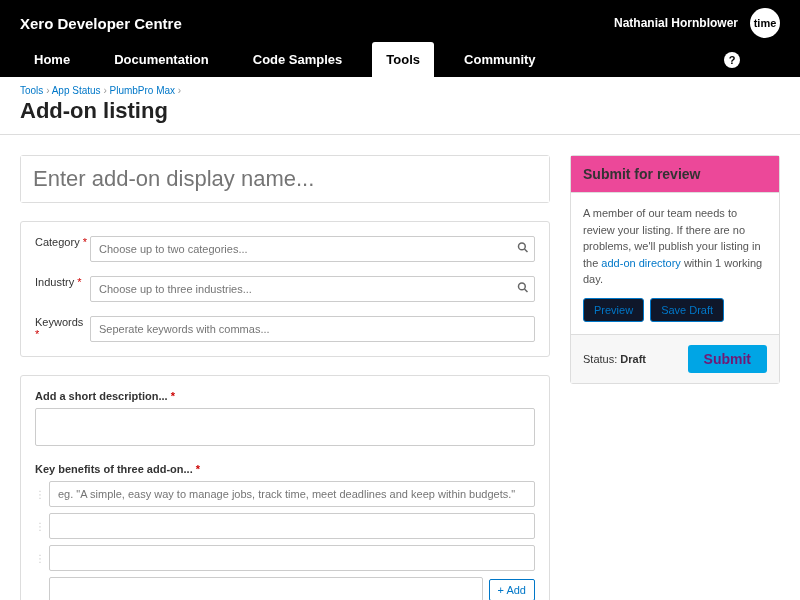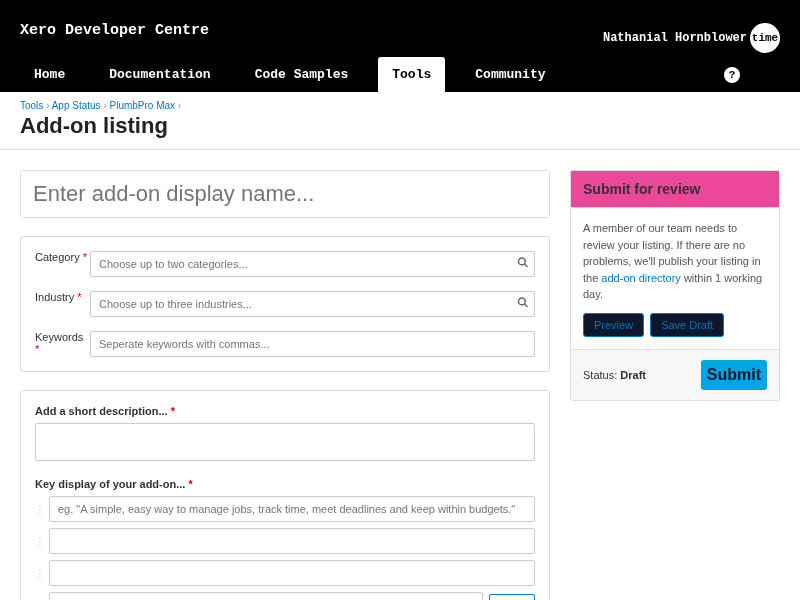--- a/index.html
+++ b/index.html
@@ -1,21 +1,21 @@
 <!DOCTYPE html>
 <html><head>
 <meta charset="utf-8">
 <style>
 * { margin: 0; padding: 0; box-sizing: border-box; }
 body { font-family: Arial, Helvetica, sans-serif; font-size: 12px; color: #333; background: #fff; }
 .header { background: #000; color: #fff; }
-.header-inner { max-width: 800px; margin: 0 auto; padding: 0 20px; font-family: Liberation Mono, monospace; }
+.header-inner { max-width: 800px; margin: 0 auto; padding: 0 20px; }
 .header-top { display: flex; justify-content: space-between; align-items: center; padding: 8px 0 0 0; }
 .site-title { font-size: 15px; font-weight: bold; }
-.header-right { display: flex; align-items: center; gap: 3px; margin-top: 15px; }
+.header-right { display: flex; align-items: center; gap: 12px; }
 .username { font-size: 12px; font-weight: bold; }
 .logo-circle { width: 30px; height: 30px; background: #fff; border-radius: 50%; display: flex; align-items: center; justify-content: center; color: #000; font-size: 11px; font-weight: bold; }
 .nav-row { display: flex; align-items: center; justify-content: space-between; padding-top: 4px; }
 .nav { display: flex; gap: 16px; }
 .nav-item { padding: 10px 14px; font-size: 13px; font-weight: bold; color: #fff; cursor: pointer; }
 .nav-item.active { background: #fff; color: #000; border-radius: 3px 3px 0 0; }
 .help-icon { width: 16px; height: 16px; background: #fff; color: #000; border-radius: 50%; display: flex; align-items: center; justify-content: center; font-size: 11px; font-weight: bold; margin-right: 40px; }
 .sub-header { border-bottom: 1px solid #ddd; }
 .sub-inner { max-width: 800px; margin: 0 auto; padding: 8px 20px 10px 20px; }
 .breadcrumb { font-size: 10px; color: #999; }
@@ -45,21 +45,21 @@
 .add-btn { border: 1px solid #0077c8; color: #0077c8; background: #fff; border-radius: 2px; padding: 4px 8px; font-size: 11px; cursor: pointer; }
 .side-panel { border: 1px solid #ddd; border-radius: 3px; }
 .side-heading { background: #ec4899; border-bottom: 1px solid #ddd; padding: 10px 12px; font-size: 14px; font-weight: bold; }
 .side-body { padding: 12px; font-size: 11px; line-height: 1.5; color: #555; }
 .side-body a { color: #0077c8; text-decoration: none; }
 .btn-row { margin-top: 10px; display: flex; gap: 6px; }
 .btn-outline { border: 1px solid #0077c8; color: #0077c8; background: #0f172a; border-radius: 3px; padding: 5px 10px; font-size: 11px; cursor: pointer; }
 .side-footer { border-top: 1px solid #ddd; background: #f7f7f7; padding: 10px 12px; display: flex; justify-content: space-between; align-items: center; }
 .status-text { font-size: 11px; }
 .status-text .value { font-weight: bold; }
-.submit-btn { background: #00a5e5; color: #0f172a; border: none; border-radius: 3px; padding: 6px 6px; font-size: 16px; font-weight: bold; cursor: pointer; }
+.submit-btn { background: #00a5e5; color: #701a75; border: none; border-radius: 3px; padding: 6px 16px; font-size: 14px; font-weight: bold; cursor: pointer; }
 </style>
 </head>
 <body>
 
 <div class="header">
   <div class="header-inner">
     <div class="header-top">
       <div class="site-title">Xero Developer Centre</div>
       <div class="header-right">
         <div class="username">Nathanial Hornblower</div>
@@ -124,21 +124,21 @@
         <div class="form-input-wrap">
           <input class="form-input" placeholder="Seperate keywords with commas..." style="">
         </div>
       </div>
     </div>
 
     <div class="panel form-panel">
       <div class="section-label"><span>Add a short description...</span> <span class="req">*</span></div>
       <textarea class="textarea" style=""></textarea>
 
-      <div class="section-label"><span>Key display of your add-on...</span> <span class="req">*</span></div>
+      <div class="section-label"><span>Key benefits of three add-on...</span> <span class="req">*</span></div>
       <div class="benefit-row">
         <span class="drag-handle">⋮⋮</span>
         <input class="benefit-input" placeholder="eg. &quot;A simple, easy way to manage jobs, track time, meet deadlines and keep within budgets.&quot;" style="">
       </div>
       <div class="benefit-row">
         <span class="drag-handle">⋮⋮</span>
         <input class="benefit-input" style="">
       </div>
       <div class="benefit-row">
         <span class="drag-handle">⋮⋮</span>

